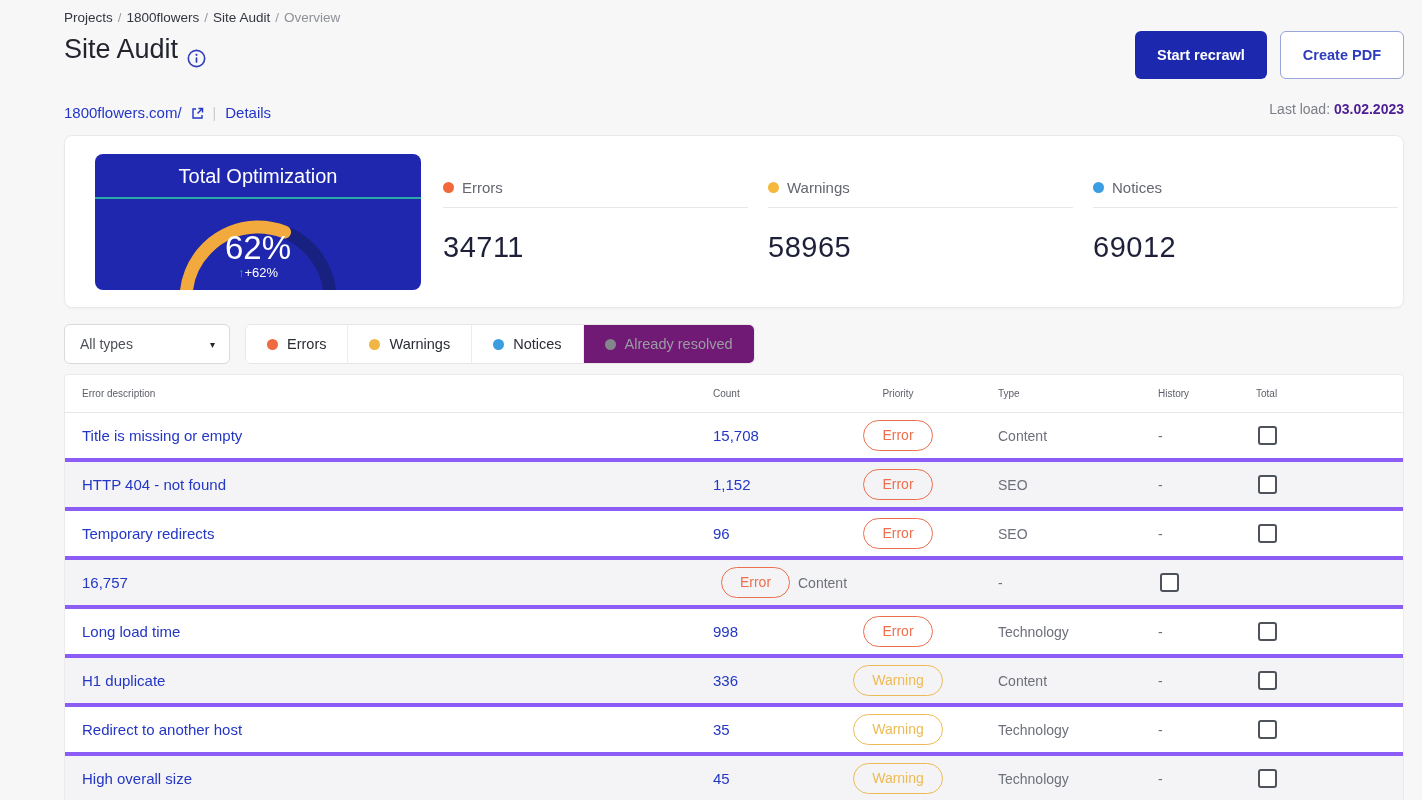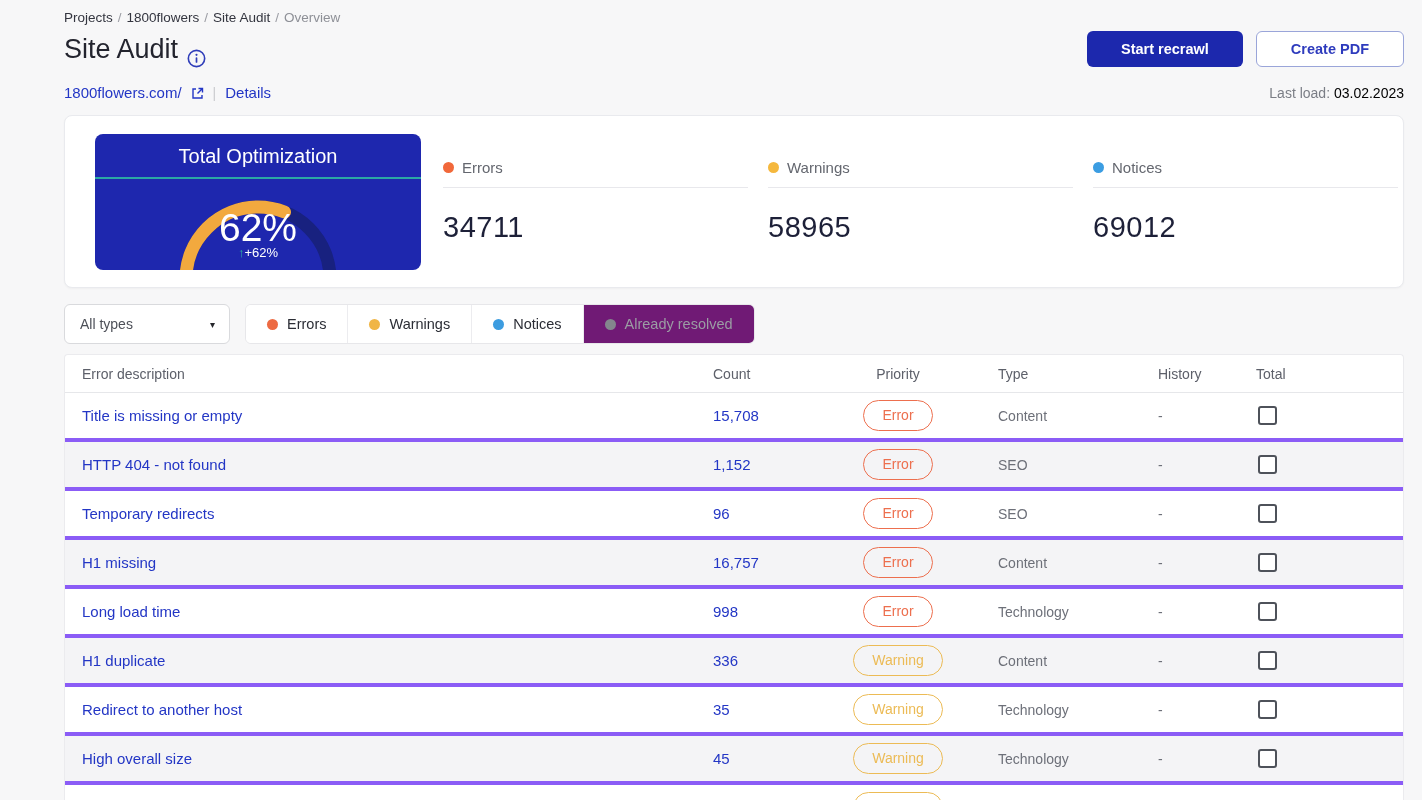--- a/index.html
+++ b/index.html
@@ -10,44 +10,44 @@
   
   .breadcrumb { padding-top:10px; font-size:13.5px; color:#33353f; }
   .breadcrumb a { color:#33353f; text-decoration:none; cursor:pointer; }
   .breadcrumb .sep { color:#9b9da4; margin:0 5px; }
   .breadcrumb .current { color:#8e9097; }
 
   .title-row { margin-top:6px; display:flex; justify-content:space-between; align-items:flex-start; }
   .page-title { font-size:27px; font-weight:400; color:#23242e; display:flex; align-items:center; gap:9px; line-height:36px; }
   .info-icon { width:19px; height:19px; display:inline-block; cursor:pointer; margin-top:2px; }
   .hdr-buttons { display:flex; gap:13px; margin-top:0; }
-  .btn { height:36px; border-radius:6px; font-size:14.5px; font-weight:600;
-    display:flex; align-items:center; padding:0 34px; cursor:pointer; border:none;
+  .btn { height:48px; border-radius:6px; font-size:14.5px; font-weight:600;
+    display:flex; align-items:center; padding:0 22px; cursor:pointer; border:none;
     font-family:"Liberation Sans", sans-serif; }
   .btn-primary { background:#1c28ad; color:#ffffff; }
   .btn-secondary { background:#ffffff; color:#2e3bbd; border:1px solid #9aa5d9; }
 
   .sub-row { margin-top:17px; display:flex; justify-content:space-between; align-items:center; }
-  .domain-links { display:flex; align-items:center; gap:9px; font-size:15px; }
+  .domain-links { display:flex; align-items:center; gap:9px; font-size:15px;margin-top:8px; }
   .domain-links a { color:#2336c5; text-decoration:none; cursor:pointer; }
   .ext-icon { width:13px; height:13px; display:inline-block; cursor:pointer; }
   .pipe { color:#c9cace; font-size:14px; }
   .last-crawl { font-size:14px; color:#7b7e86; }
-  .last-crawl b { color:#000000; font-weight:400; }
+  .last-crawl b { color:#4c1d95; font-weight:700; }
 
   
   .summary-card { margin-top:14px; height:173px; background:#fff; border:1px solid #e9eaee;
     border-radius:8px; box-shadow:0 1px 2px rgba(40,42,60,.04); display:flex; }
   .gauge-box { margin:18px 0 0 30px; width:326px; height:136px; background:#1e27ae;
     border-radius:8px; overflow:hidden; position:relative; flex:none; }
   .gauge-title { color:#fff; font-size:20px; font-weight:400; text-align:center; padding-top:11px; }
   .gauge-rule { height:2px; background:#2ca8a4; margin-top:9px; }
   .gauge-svg { position:absolute; left:50%; transform:translateX(-50%); bottom:-16px; width:200px; height:105px; }
   .gauge-text { position:absolute; left:0; right:0; bottom:10px; text-align:center; color:#fff; }
-  .gauge-percent { font-size:39px; font-weight:400; line-height:33px; }
+  .gauge-percent { font-size:33px; font-weight:400; line-height:33px; }
   .gauge-delta { font-size:13px; margin-top:1px; }
   .gauge-delta .arrow { color:#2db6a3; font-weight:700; }
 
   .stats { display:flex; padding:43px 0 0 22px; }
   .stat { width:305px; margin-right:20px; }
   .stat-head { display:flex; align-items:center; gap:8px; font-size:15px; color:#64676f; }
   .dot { width:11px; height:11px; border-radius:50%; flex:none; }
   .stat-rule { border-bottom:1px solid #e8e8ec; margin-top:11px; }
   .stat-value { margin-top:23px; font-size:29px; font-weight:500; color:#1d2038; letter-spacing:.5px; }
 
@@ -61,21 +61,21 @@
   .segment { display:flex; align-items:center; gap:9px; padding:0 21px; font-size:14.5px;
     color:#2b2d35; background:#fff; border:none; border-right:1px solid #ececef; cursor:pointer;
     font-family:"Liberation Sans", sans-serif; }
   .segment:last-child { border-right:none; }
   .segment.inactive { background:#701a75; color:#9b9da4; }
 
   
   .audit-table { margin-top:10px; background:#fff; border:1px solid #ebebee; border-bottom:none; border-radius:4px 4px 0 0; }
   .trow { display:grid; grid-template-columns:631px 85px 200px 160px 98px 1fr;
     align-items:center; padding-left:17px; }
-  .thead { height:38px; font-size:14px; color:#5d606a; border-bottom:1px solid #e6e7ea; }
+  .thead { height:38px; font-size:10px; color:#5d606a; border-bottom:1px solid #e6e7ea; }
   .tbody .trow { height:49px; border-bottom:4px solid #8b5cf6; background:#fff; }
   .tbody .trow.alt { background:#f4f4f6; }
   .cell-desc a, .cell-count { color:#2336c5; font-size:15px; text-decoration:none; cursor:pointer; }
   .cell-count { font-weight:500; }
   .cell-priority { display:flex; justify-content:center; }
   .pill { display:inline-block; padding:6px 18px; border-radius:17px; font-size:14px;
     border:1.5px solid; background:transparent; line-height:17px; }
   .cell-type, .cell-history { font-size:14px; color:#6d7079; }
   .checkbox { width:19px; height:19px; border:2px solid #4e525a; border-radius:3px;
     background:#fff; cursor:pointer; margin-left:2px; }
@@ -235,21 +235,20 @@
             <span class="pill" style="color: rgb(237, 111, 78); border-color: rgb(237, 111, 78);">Error</span>
           </div>
     <div class="cell-type">SEO</div>
     <div class="cell-history">-</div>
     <div>
             <div class="checkbox"></div>
           </div>
   </div>
 
   <div class="trow alt">
-    <div class="cell-desc"><a>H1 missing</a></div>
     <div><a class="cell-count">16,757</a></div>
     <div class="cell-priority">
             <span class="pill" style="color: rgb(237, 111, 78); border-color: rgb(237, 111, 78);">Error</span>
           </div>
     <div class="cell-type">Content</div>
     <div class="cell-history">-</div>
     <div>
             <div class="checkbox"></div>
           </div>
   </div>

